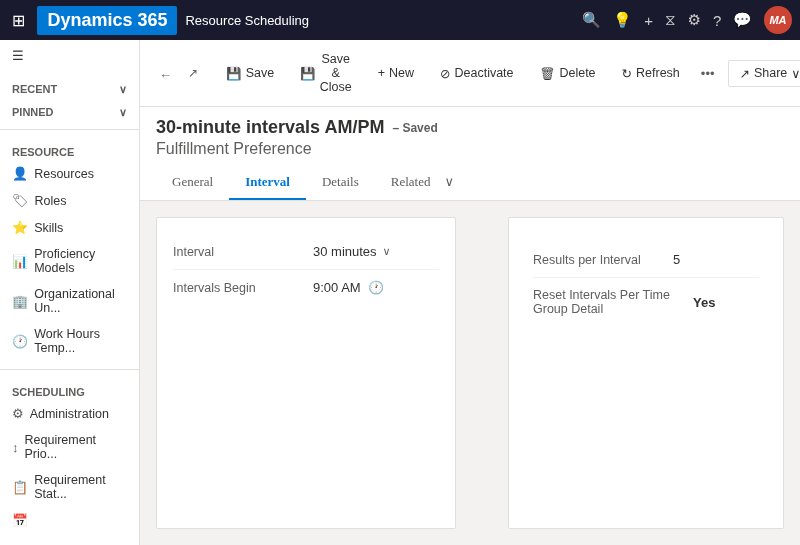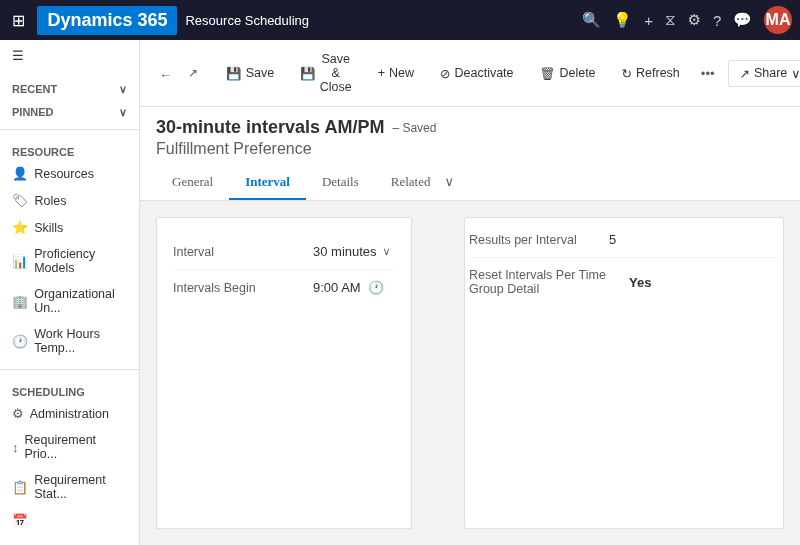--- a/index.html
+++ b/index.html
@@ -8,21 +8,21 @@
     
     .top-nav {
       display: flex; align-items: center; background: #1a1a2e; height: 40px; padding: 0 8px; gap: 8px; flex-shrink: 0;
     }
     .nav-grid-icon { color: #fff; font-size: 16px; cursor: pointer; padding: 4px; }
     .nav-app-name { color: #fff; font-size: 18px; font-weight: 600; background: #0078d4; padding: 4px 10px; border-radius: 2px; }
     .nav-module-name { color: #fff; font-size: 13px; }
     .nav-spacer { flex: 1; }
     .nav-icons { display: flex; gap: 12px; align-items: center; }
     .nav-icon { color: #ccc; font-size: 15px; cursor: pointer; }
-    .nav-avatar { width: 28px; height: 28px; border-radius: 50%; background: #c43; color: #fff; display: flex; align-items: center; justify-content: center; font-size: 16px; font-weight: bold; cursor: pointer; }
+    .nav-avatar { width: 28px; height: 28px; border-radius: 50%; background: #c43; color: #fff; display: flex; align-items: center; justify-content: center; font-size: 11px; font-weight: bold; cursor: pointer; font-style: italic; }
 
     
     .main-layout { display: flex; flex: 1; overflow: hidden; }
 
     
     .sidebar { width: 140px; background: #fff; border-right: 1px solid #e1dfdd; display: flex; flex-direction: column; overflow-y: auto; flex-shrink: 0; }
     .sidebar-toggle { padding: 8px 12px; cursor: pointer; color: #333; }
     .sidebar-section { padding: 4px 0; }
     .sidebar-section-item { display: flex; align-items: center; gap: 6px; padding: 6px 12px; cursor: pointer; color: #333; font-size: 12.5px; }
     .sidebar-section-item .icon { font-size: 13px; color: #605e5c; flex-shrink: 0; }
@@ -37,38 +37,38 @@
     .toolbar-btn { display: flex; align-items: center; gap: 4px; padding: 5px 10px; cursor: pointer; border: 1px solid transparent; border-radius: 2px; font-size: 12.5px; color: #333; background: transparent; }
     .toolbar-nav { display: flex; gap: 2px; margin-right: 6px; }
     .toolbar-nav-btn { padding: 4px 6px; cursor: pointer; color: #605e5c; border: 1px solid transparent; border-radius: 2px; }
     .toolbar-spacer { flex: 1; }
     .toolbar-more { padding: 4px 6px; cursor: pointer; color: #605e5c; }
     .share-btn { display: flex; align-items: center; gap: 4px; padding: 5px 10px; cursor: pointer; border: 1px solid #e1dfdd; border-radius: 2px; font-size: 12.5px; color: #333; background: #fff; }
 
     
     .record-header { background: #fff; padding: 10px 16px 0; border-bottom: 1px solid #e1dfdd; flex-shrink: 0; }
     .record-title { font-size: 18px; font-weight: 600; color: #323130; display: flex; align-items: center; gap: 8px; }
-    .record-saved { font-size: 12px; color: #605e5c; font-weight: 400; }
+    .record-saved { font-size: 12px; color: #605e5c; font-weight: 700; }
     .record-subtitle { font-size: 16px; color: #605e5c; margin-top: 2px; margin-bottom: 8px; }
     .record-tabs { display: flex; gap: 0; margin-top: 4px; }
     .record-tab { padding: 8px 16px; cursor: pointer; color: #605e5c; font-size: 13px; border-bottom: 2px solid transparent; font-family: Liberation Serif, serif; }
     .record-tab.active { color: #0078d4; border-bottom: 2px solid #0078d4; font-weight: 600; }
     .related-tab { display: flex; align-items: center; gap: 14px; }
 
     
     .form-content { flex: 1; overflow-y: auto; padding: 16px; display: flex; gap: 16px; }
     .form-section { background: #fff; border: 1px solid #e1dfdd; border-radius: 2px; padding: 16px; flex: 1; }
     .form-row { display: flex; align-items: center; padding: 10px 0; border-bottom: 1px solid #f3f2f1; }
     .form-row:last-child { border-bottom: none; }
     .form-label { color: #605e5c; font-size: 12.5px; width: 140px; flex-shrink: 0; }
     .form-value { color: #323130; font-size: 13px; display: flex; align-items: center; gap: 8px; }
     .form-value-dropdown { display: flex; align-items: center; gap: 6px; }
     .dropdown-arrow { color: #605e5c; font-size: 11px; }
     .clock-icon { color: #605e5c; font-size: 13px; }
-    .form-section-right { background: #fff; border: 1px solid #e1dfdd; border-radius: 2px; padding: 4px; width: 320px; flex-shrink: 0; margin-left: 36px; }
+    .form-section-right { background: #fff; border: 1px solid #e1dfdd; border-radius: 2px; padding: 24px; width: 276px; flex-shrink: 0; margin-left: 36px; }
   </style>
 </head>
 <body>
 
 <div class="top-nav">
   <span class="nav-grid-icon">⊞</span>
   <span class="nav-app-name">Dynamics 365</span>
   <span class="nav-module-name">Resource Scheduling</span>
   <div class="nav-spacer"></div>
   <div class="nav-icons">

